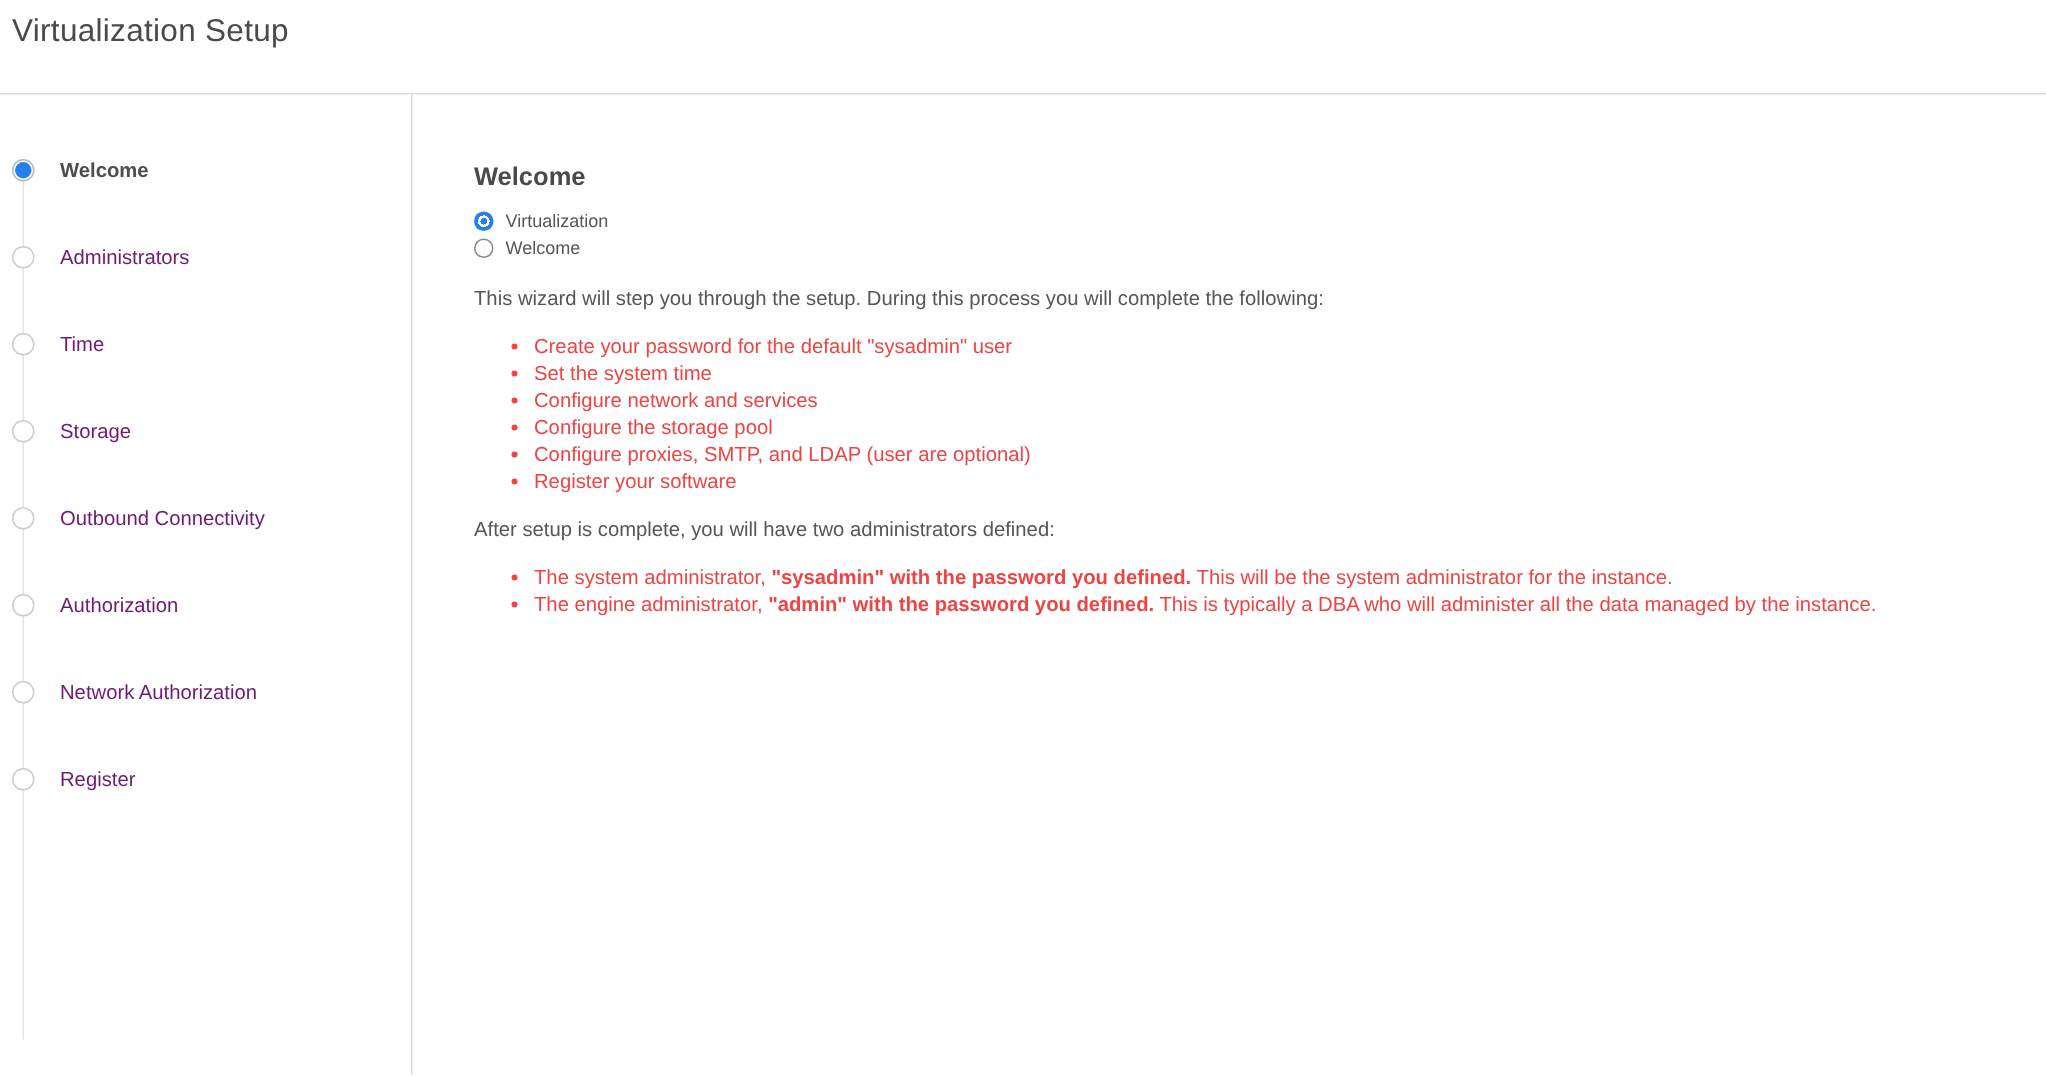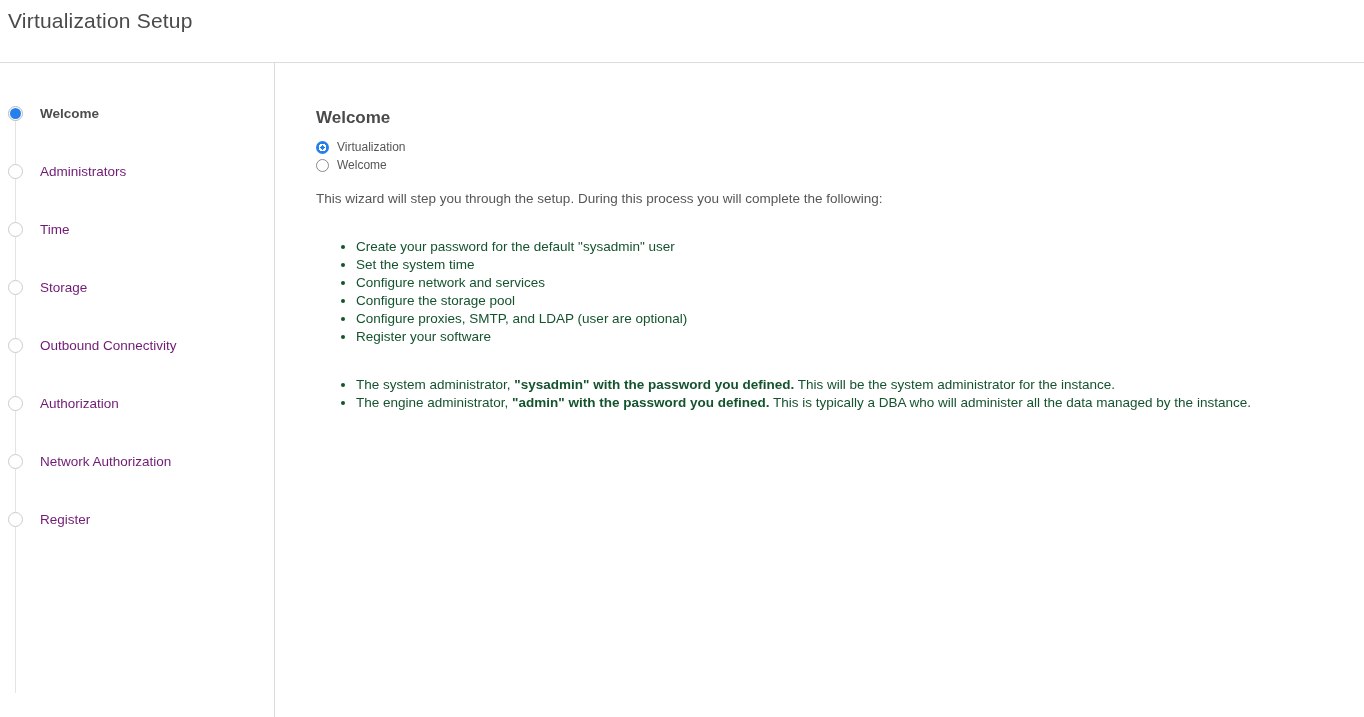--- a/index.html
+++ b/index.html
@@ -109,25 +109,25 @@
     border: 1.5px solid #8a8a8a;
     background: #ffffff;
   }
   .radio.selected {
     background: radial-gradient(circle at center,
       #2680eb 0 2.2px,
       #ffffff 2.2px 3.9px,
       #2680eb 3.9px 100%);
   }
   .content ul {
-    margin: 30px 0;
+    margin: 14px 0;
     padding-left: 40px;
     font-size: 13.5px;
     line-height: 18px;
-    color: #14532d;
+    color: #ef4444;
   }
   .content ul li { margin: 0; }
   .content b { font-weight: bold; }
 </style>
 </head>
 <body>
 
 <div class="header">
   <h1>Virtualization Setup</h1>
 </div>
@@ -190,20 +190,21 @@
 
     <ul>
       <li>Create your password for the default "sysadmin" user</li>
       <li>Set the system time</li>
       <li>Configure network and services</li>
       <li>Configure the storage pool</li>
       <li>Configure proxies, SMTP, and LDAP (user are optional)</li>
       <li>Register your software</li>
     </ul>
 
+    <p>After setup is complete, you will have two administrators defined:</p>
 
     <ul>
       <li><span>The system administrator, </span><b>"sysadmin" with the password you defined.</b><span> This will be the system administrator for the instance.</span></li>
       <li><span>The engine administrator, </span><b>"admin" with the password you defined.</b><span> This is typically a DBA who will administer all the data managed by the instance.</span></li>
     </ul>
 
   </div>
 
 </div>
 

